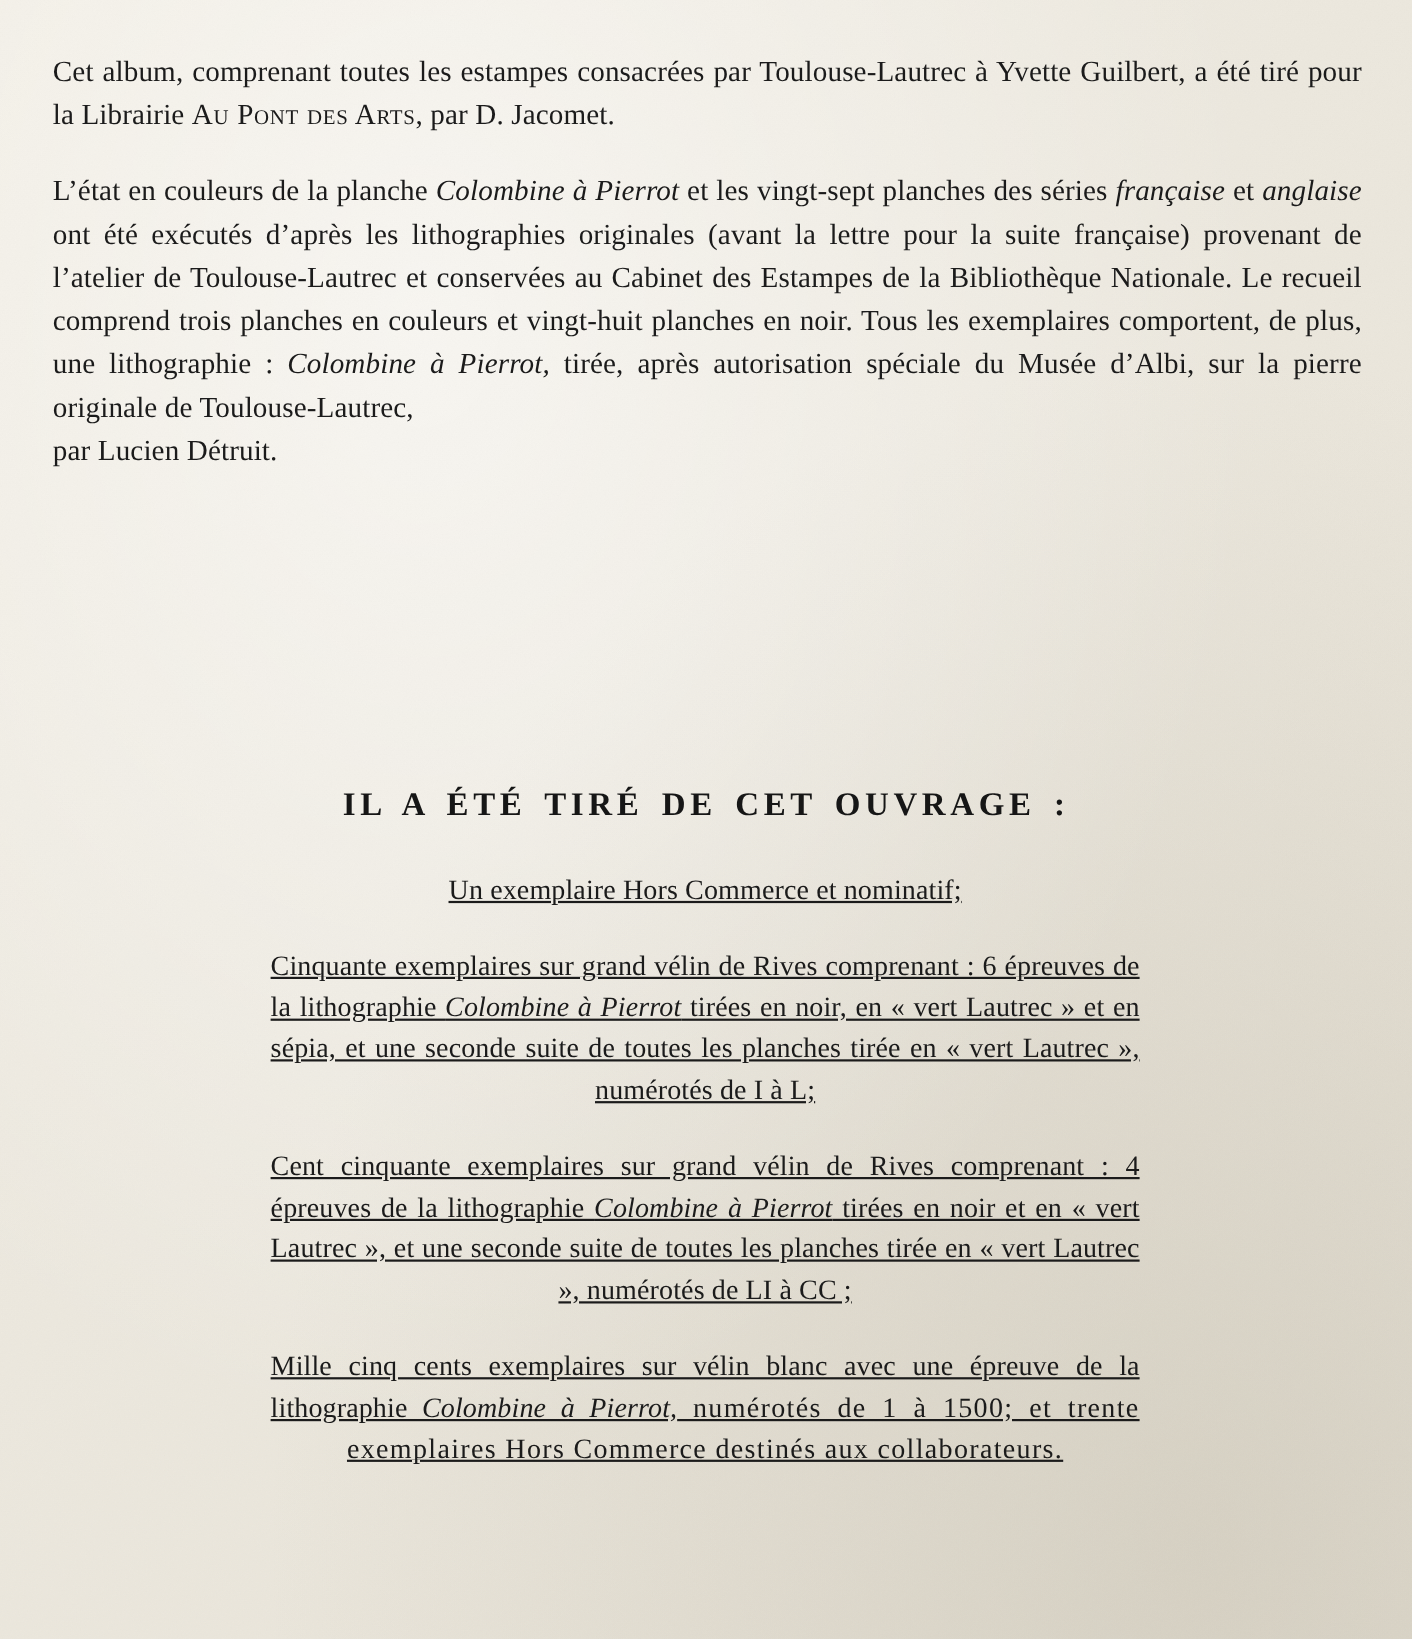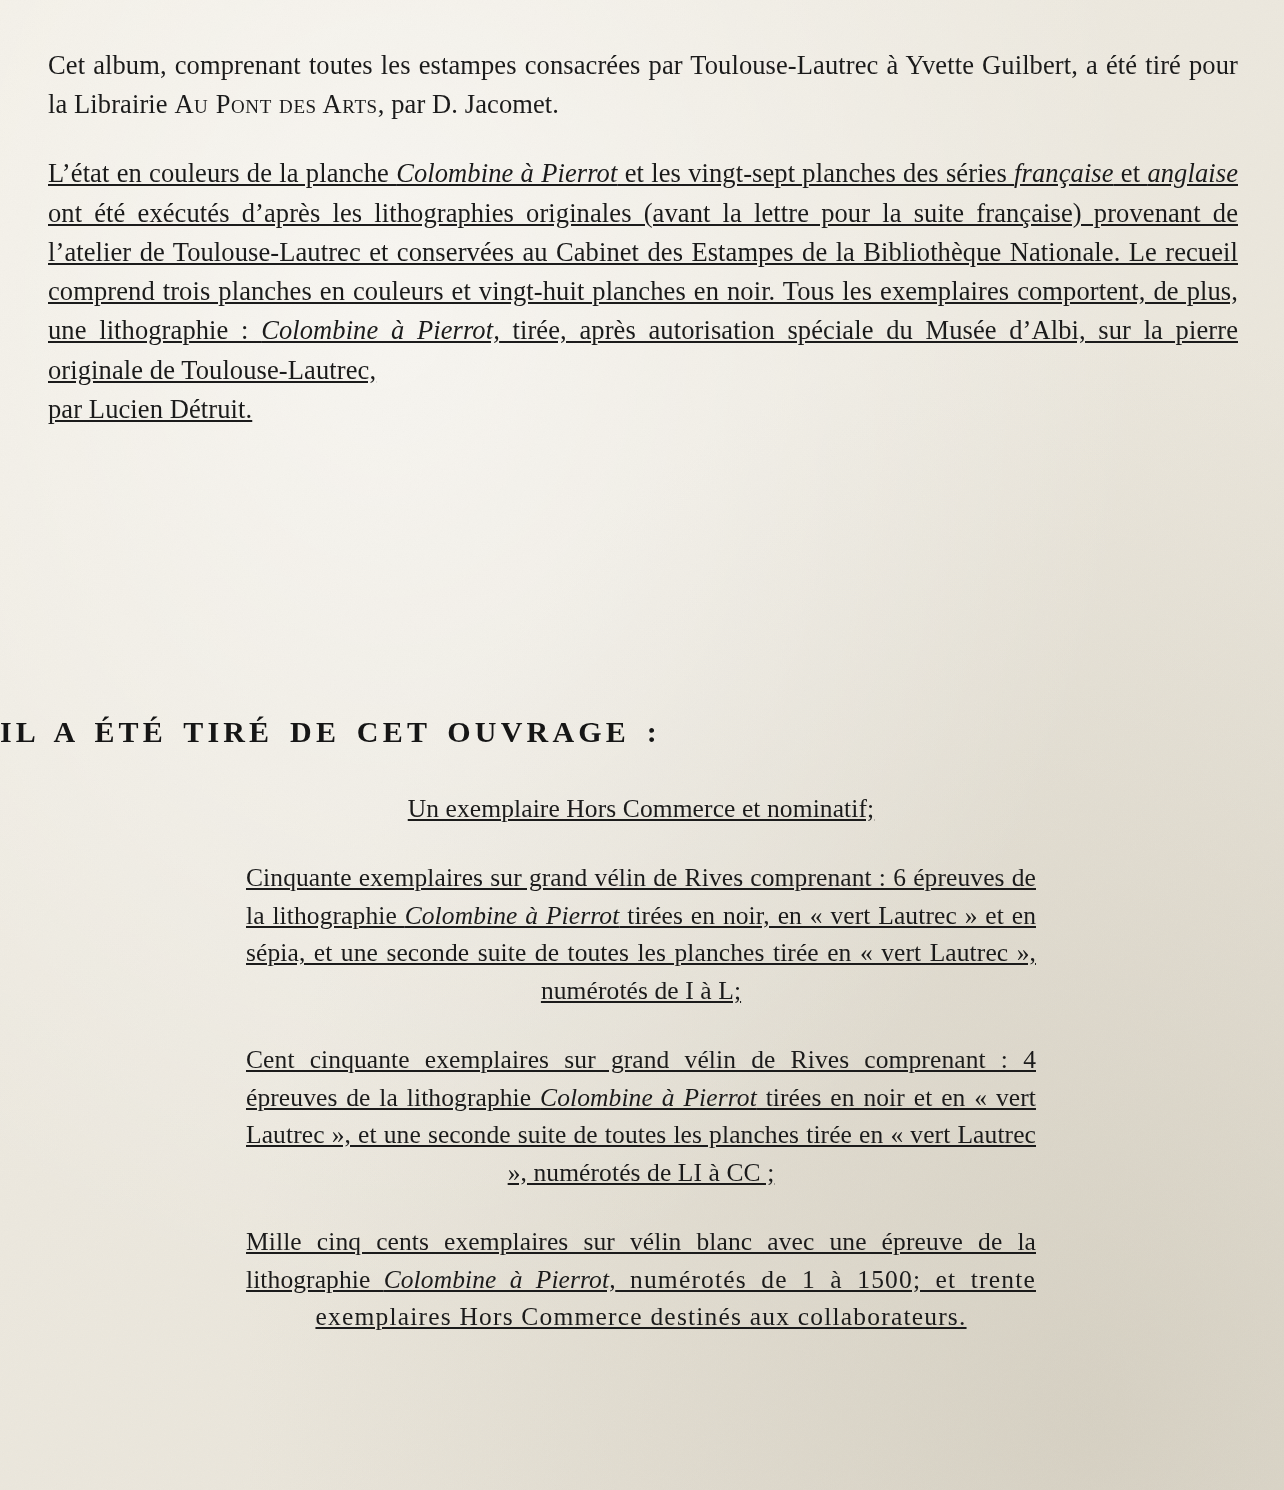--- a/index.html
+++ b/index.html
@@ -44,40 +44,41 @@
     top: 46px;
   }
   .colophon p {
     margin: 0 0 30px 0;
     font-size: 26.5px;
     line-height: 1.48;
     text-align: justify;
     text-justify: inter-word;
     letter-spacing: 0.1px;
   }
-  .colophon p:last-child { margin-bottom: 0; text-decoration: underline; }
+  .colophon p:last-child { margin-bottom: 0; }
 
   .smallcaps {
     font-variant: small-caps;
     letter-spacing: 0.6px;
   }
   .ital { font-style: italic; }
 
   .last-line-center {
     display: block;
     text-align: left;
     text-indent: 0;
   }
 
   
   .section-heading {
     position: absolute;
     left: 0;
     right: 0;
     top: 690px;
+    text-align: center;
     font-size: 30px;
     letter-spacing: 4.2px;
     word-spacing: 5px;
     color: #161616;
   }
 
   
   .justification {
     position: absolute;
     left: 246px;

